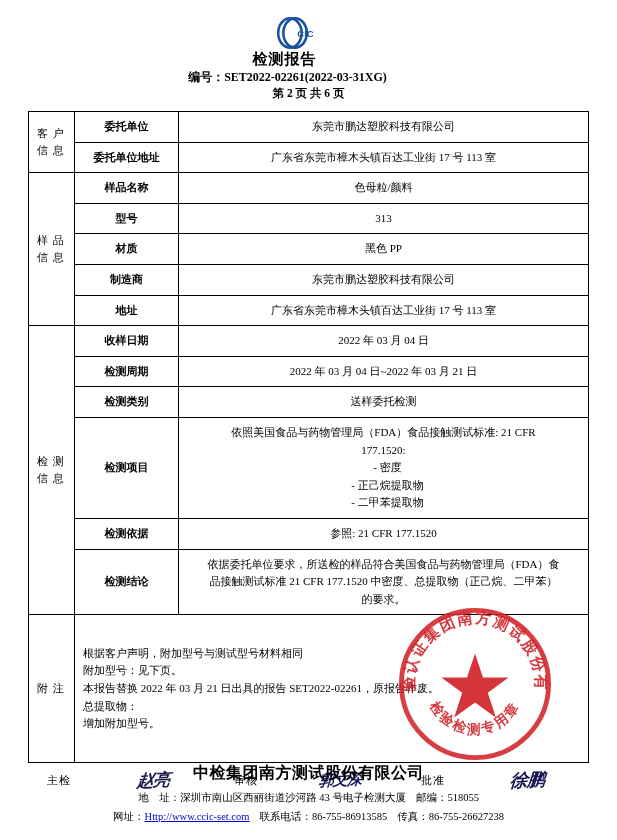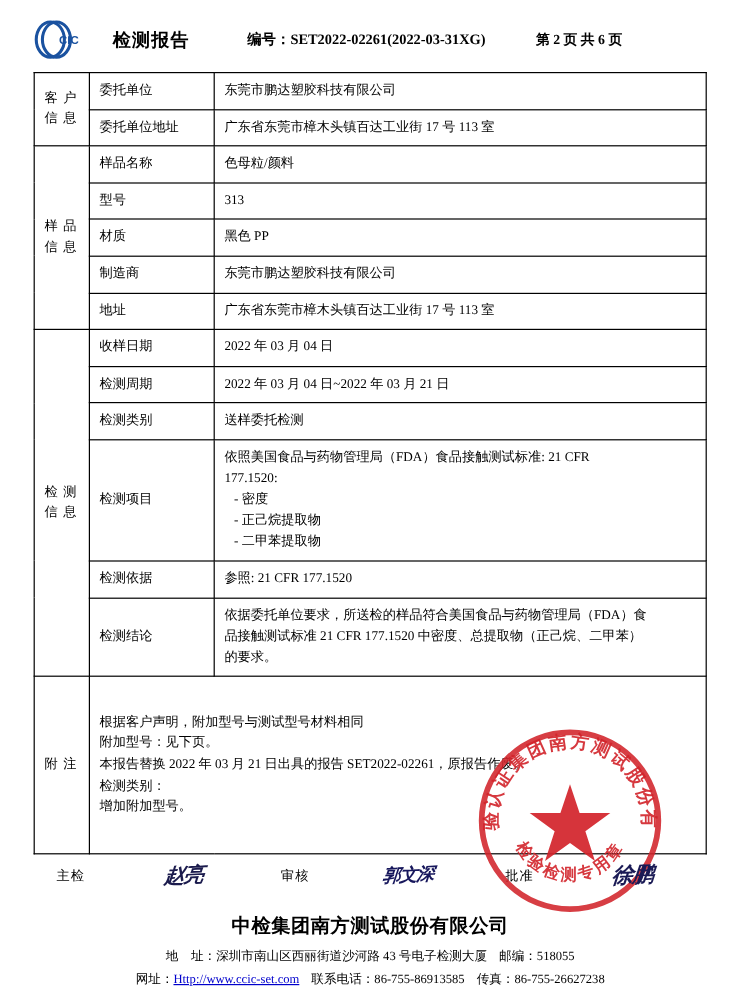--- a/index.html
+++ b/index.html
@@ -19,20 +19,21 @@
     height: 840px;
     position: relative;
     padding: 0;
   }
 
   
   .header {
     display: flex;
     align-items: center;
     padding: 16px 28px 10px 28px;
+    flex-direction: column;
   }
   .logo {
     width: 44px; height: 34px;
     flex: 0 0 auto;
     margin-right: 22px;
   }
   .hdr-title {
     font-size: 15px;
     font-weight: bold;
     letter-spacing: 1px;
@@ -66,25 +67,26 @@
     line-height: 1.6;
   }
   td.cat {
     width: 46px;
     vertical-align: middle;
     letter-spacing: 1px;
   }
   td.cat .catline { display: block; }
   td.key {
     width: 96px;
-    text-align: left;
+    text-align: center;
     padding-left: 10px;
+    font-weight: bold;
   }
   td.val {
-    text-align: left;
+    text-align: center;
     padding-left: 10px;
   }
   td.val.top { vertical-align: top; margin-top: 26px; }
   .item-line { display: block; }
   .indent { padding-left: 8px; }
   .tight { line-height: 1.75; }
 
   
   td.notes {
     vertical-align: top;
@@ -262,21 +264,21 @@
       </tr>
 
       <tr>
         <td class="cat">
           <span class="catline">附 注</span>
         </td>
         <td class="notes" colspan="2">
           <span class="nline">根据客户声明，附加型号与测试型号材料相同</span>
           <span class="nline">附加型号：见下页。</span>
           <span class="nline">本报告替换 2022 年 03 月 21 日出具的报告 SET2022-02261，原报告作废。</span>
-          <span class="nline">检测类别：</span>
+          <span class="nline">总提取物：</span>
           <span class="nline">增加附加型号。</span>
         </td>
       </tr>
     </tbody>
   </table>
 
   <div class="stamp">
     <svg viewBox="0 0 200 200" width="160" height="160" xmlns="http://www.w3.org/2000/svg">
       <defs>
         <path id="arcTop" d="M 24,100 A 76,76 0 1 1 176,100"></path>

